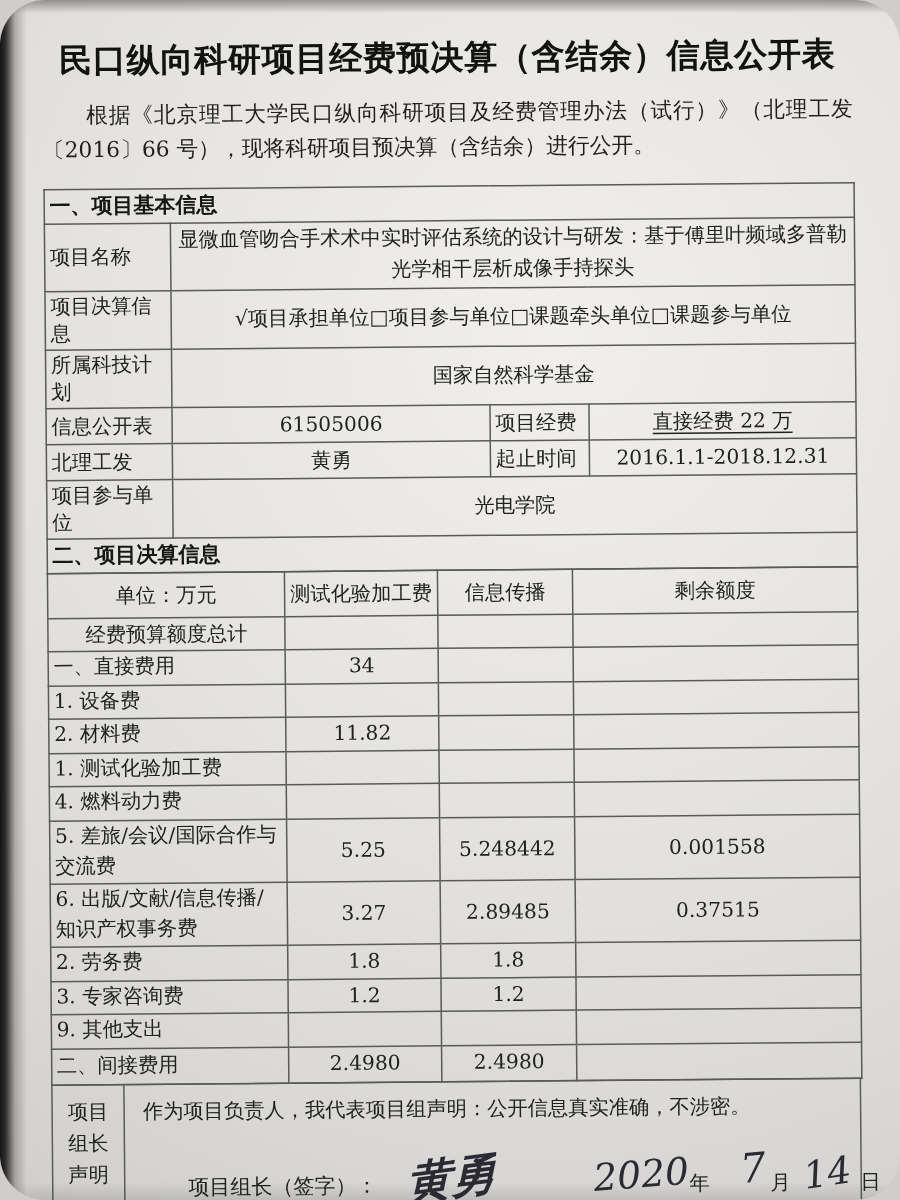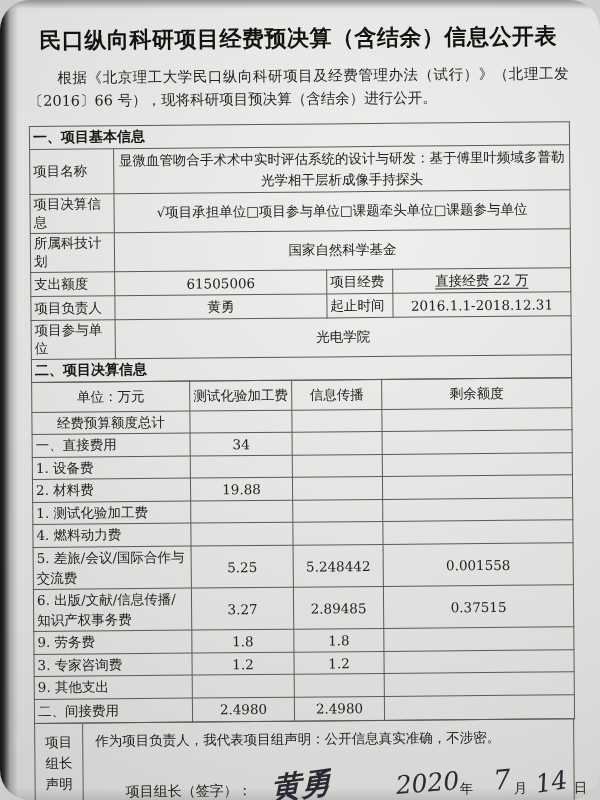--- a/index.html
+++ b/index.html
@@ -115,27 +115,27 @@
       </tr>
       <tr class="h22">
         <td class="lab">项目决算信息</td>
         <td class="val" colspan="3">√项目承担单位□项目参与单位□课题牵头单位□课题参与单位</td>
       </tr>
       <tr class="h22">
         <td class="lab">所属科技计划</td>
         <td class="val" colspan="3">国家自然科学基金</td>
       </tr>
       <tr class="h24">
-        <td class="lab">支出额度</td>
+        <td class="lab">信息公开表</td>
         <td class="val">61505006</td>
         <td class="lab">项目经费</td>
         <td class="val uline">直接经费 22 万</td>
       </tr>
       <tr class="h24">
-        <td class="lab">项目负责人</td>
+        <td class="lab">北理工发</td>
         <td class="val">黄勇</td>
         <td class="lab">起止时间</td>
         <td class="val">2016.1.1-2018.12.31</td>
       </tr>
       <tr class="h22">
         <td class="lab">项目参与单位</td>
         <td class="val" colspan="3">光电学院</td>
       </tr>
       <tr>
         <td class="sec" colspan="4">二、项目决算信息</td>
@@ -170,21 +170,21 @@
         <td class="num"></td>
       </tr>
       <tr class="h22">
         <td class="cat">1. 设备费</td>
         <td class="num"></td>
         <td class="num"></td>
         <td class="num"></td>
       </tr>
       <tr class="h22">
         <td class="cat">2. 材料费</td>
-        <td class="num">19.88</td>
+        <td class="num">11.82</td>
         <td class="num"></td>
         <td class="num"></td>
       </tr>
       <tr class="h22">
         <td class="cat">1. 测试化验加工费</td>
         <td class="num"></td>
         <td class="num"></td>
         <td class="num"></td>
       </tr>
       <tr class="h22">
@@ -199,21 +199,21 @@
         <td class="num">5.248442</td>
         <td class="num">0.001558</td>
       </tr>
       <tr class="h36">
         <td class="cat">6. 出版/文献/信息传播/知识产权事务费</td>
         <td class="num">3.27</td>
         <td class="num">2.89485</td>
         <td class="num">0.37515</td>
       </tr>
       <tr class="h22">
-        <td class="cat">9. 劳务费</td>
+        <td class="cat">2. 劳务费</td>
         <td class="num">1.8</td>
         <td class="num">1.8</td>
         <td class="num"></td>
       </tr>
       <tr class="h22">
         <td class="cat">3. 专家咨询费</td>
         <td class="num">1.2</td>
         <td class="num">1.2</td>
         <td class="num"></td>
       </tr>

